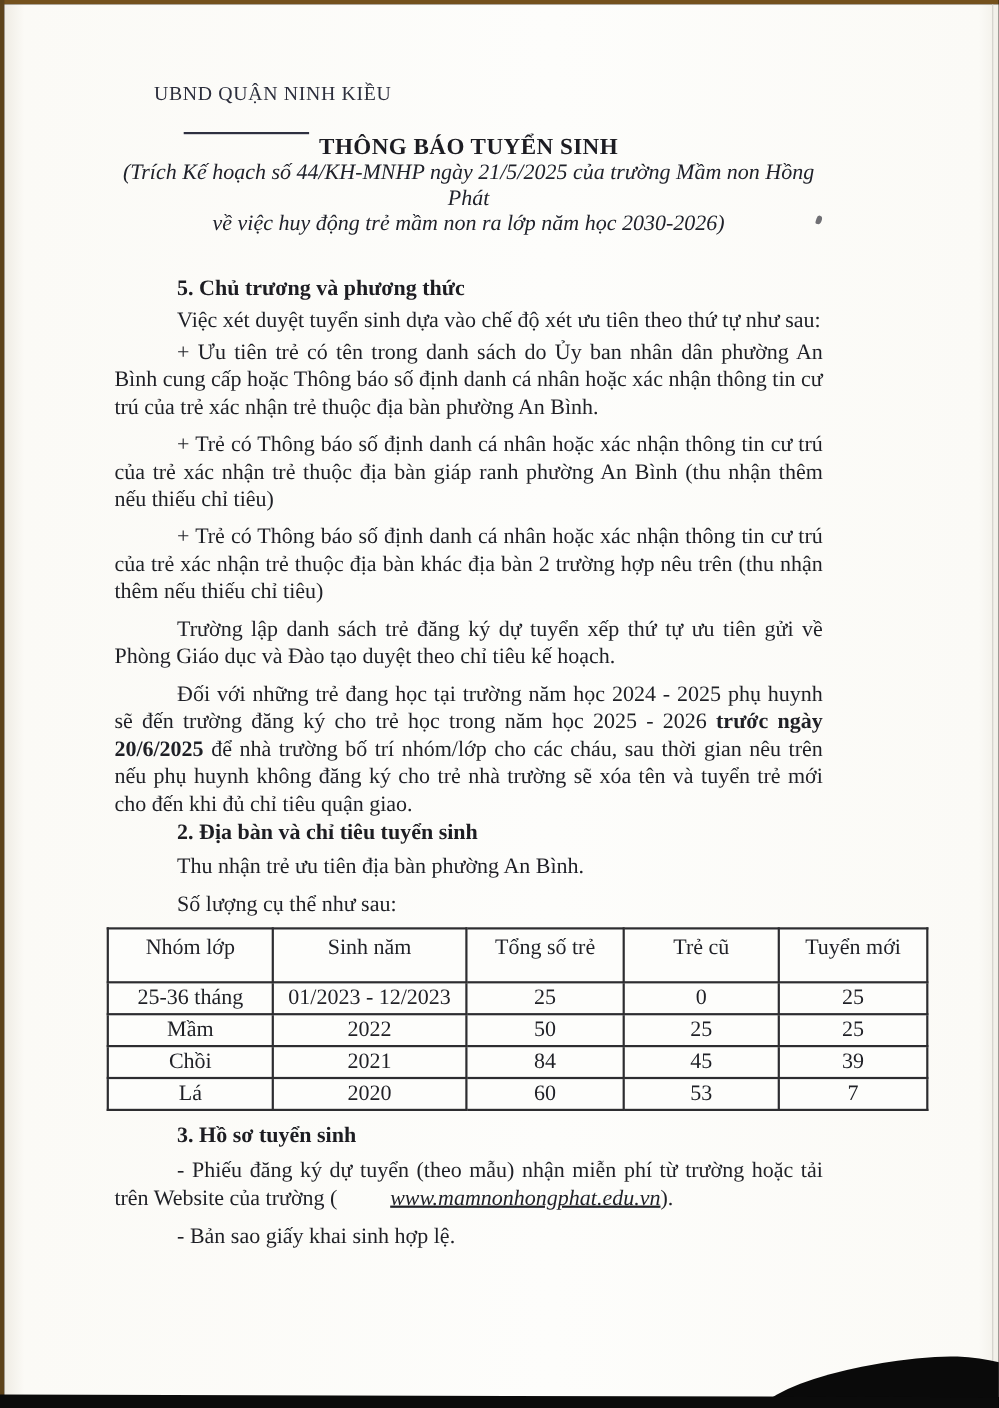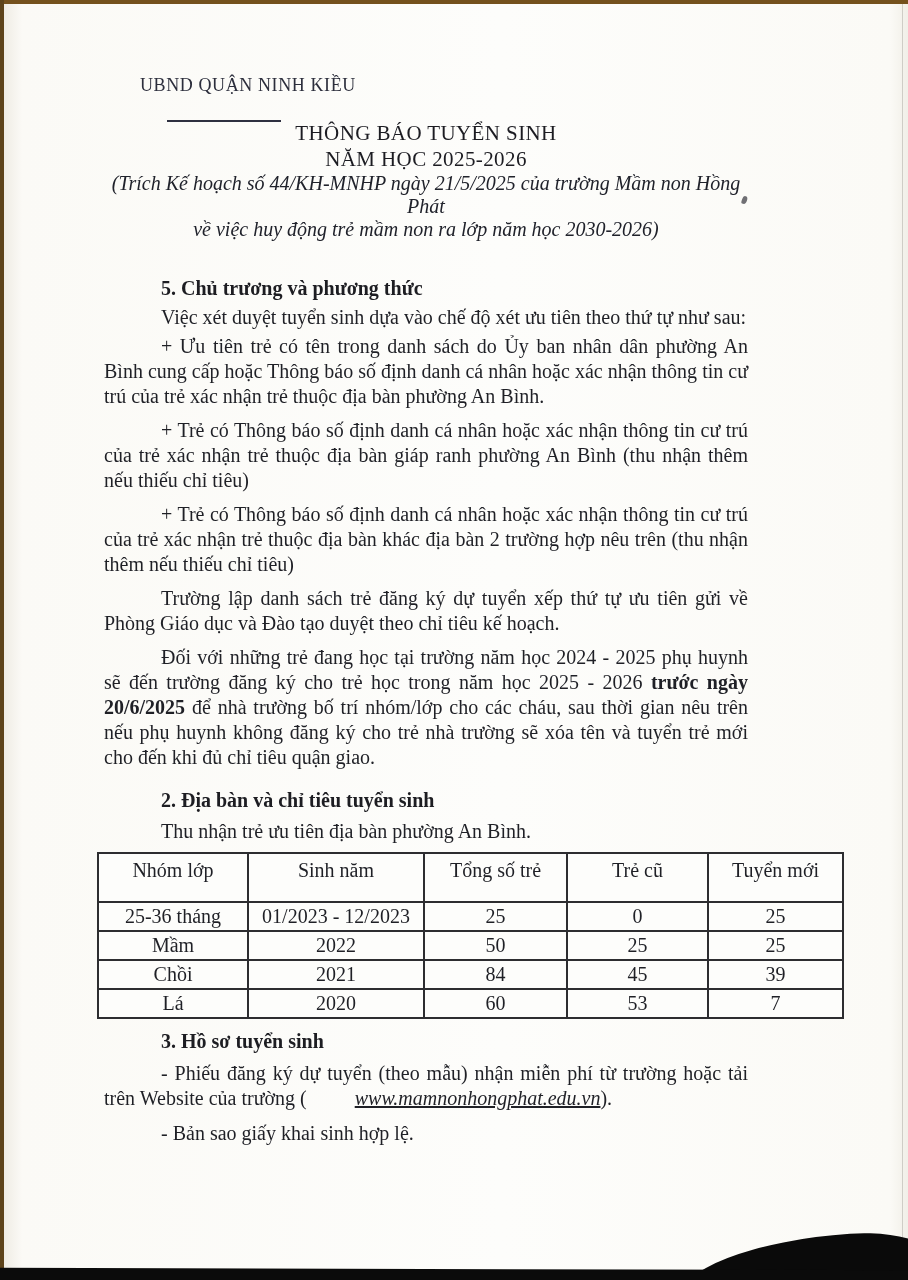--- a/index.html
+++ b/index.html
@@ -35,27 +35,27 @@
 
   
   .content { position:absolute; left:0; top:0; width:780px; padding:70px 36px 0 100px; }
 
   .org-block { line-height:22px; }
   .org-line1 { font-size:18px; letter-spacing:.6px; color:#2c2e3c; margin-left:36px; }
   .org-line2 { font-size:19px; font-weight:bold; letter-spacing:.6px; color:#262833; margin-left:21px; line-height:25px; }
   .org-underline { position:absolute; left:163px; top:116px; width:114px; height:2px; background:#2e3040; }
 
   .title-block { text-align:center; margin-top:24px; }
-  .title-line { font-size:21px; font-weight:normal; line-height:26px; letter-spacing:.4px; color:#1c1c22; }
+  .title-line { font-size:21px; font-weight:bold; line-height:26px; letter-spacing:.4px; color:#1c1c22; }
   .subtitle-line { font-size:20px; font-style:italic; line-height:23px; color:#20222b; }
 
   .sec-heading { font-size:20px; font-weight:bold; line-height:26px; text-indent:57px; color:#1d1d22; }
   .para { font-size:20px; line-height:25px; text-align:justify; text-indent:57px; color:#1f2026; }
   .mt8 { margin-top:4px; } .mt9 { margin-top:9px; } .mt6 { margin-top:6px; }
-  .mt34 { margin-top:34px; } .mt0 { margin-top:17px; } .mt7 { margin-top:7px; } .mt10 { margin-top:10px; }
+  .mt34 { margin-top:34px; } .mt0 { margin-top:0; } .mt7 { margin-top:7px; } .mt10 { margin-top:10px; }
   .bold-inline { font-weight:bold; }
   .doc-link { font-style:italic; text-decoration:underline; color:#1f2026;margin-left:48px; }
 
   table.enroll {
     border-collapse:collapse; table-layout:fixed;
     width:745px; margin-left:-7px; margin-top:8px;
     font-size:20px; color:#1f2026;
   }
   table.enroll th, table.enroll td { border:2px solid #2d2d30; background:#fdfdfb; }
   table.enroll th { font-weight:normal; height:49px; vertical-align:top; padding-top:5px; font-size:20px; }
@@ -73,35 +73,35 @@
 
   <div class="content">
 
     <div class="org-block">
       <div class="org-line1">UBND QUẬN NINH KIỀU</div>
     </div>
     <div class="org-underline"></div>
 
     <div class="title-block">
       <div class="title-line">THÔNG BÁO TUYỂN SINH</div>
-      <div class="title-line">NĂM HỌC 2025-2026</div>
       <div class="subtitle-line">(Trích Kế hoạch số 44/KH-MNHP ngày 21/5/2025 của trường Mầm non Hồng Phát</div>
       <div class="subtitle-line">về việc huy động trẻ mầm non ra lớp năm học 2030-2026)</div>
     </div>
 
     <div class="sec-heading mt34">5. Chủ trương và phương thức</div>
     <div class="para mt8">Việc xét duyệt tuyển sinh dựa vào chế độ xét ưu tiên theo thứ tự như sau:</div>
     <div class="para mt8">+ Ưu tiên trẻ có tên trong danh sách do Ủy ban nhân dân phường An Bình cung cấp hoặc Thông báo số định danh cá nhân hoặc xác nhận thông tin cư trú của trẻ xác nhận trẻ thuộc địa bàn phường An Bình.</div>
     <div class="para mt9">+ Trẻ có Thông báo số định danh cá nhân hoặc xác nhận thông tin cư trú của trẻ xác nhận trẻ thuộc địa bàn giáp ranh phường An Bình (thu nhận thêm nếu thiếu chỉ tiêu)</div>
     <div class="para mt9">+ Trẻ có Thông báo số định danh cá nhân hoặc xác nhận thông tin cư trú của trẻ xác nhận trẻ thuộc địa bàn khác địa bàn 2 trường hợp nêu trên (thu nhận thêm nếu thiếu chỉ tiêu)</div>
     <div class="para mt9">Trường lập danh sách trẻ đăng ký dự tuyển xếp thứ tự ưu tiên gửi về Phòng Giáo dục và Đào tạo duyệt theo chỉ tiêu kế hoạch.</div>
     <div class="para mt9"><span>Đối với những trẻ đang học tại trường năm học 2024 - 2025 phụ huynh sẽ đến trường đăng ký cho trẻ học trong năm học 2025 - 2026 </span><span class="bold-inline">trước ngày 20/6/2025</span><span> để nhà trường bố trí nhóm/lớp cho các cháu, sau thời gian nêu trên nếu phụ huynh không đăng ký cho trẻ nhà trường sẽ xóa tên và tuyển trẻ mới cho đến khi đủ chỉ tiêu quận giao.</span></div>
 
     <div class="sec-heading mt0">2. Địa bàn và chỉ tiêu tuyển sinh</div>
     <div class="para mt6">Thu nhận trẻ ưu tiên địa bàn phường An Bình.</div>
+    <div class="para mt9">Số lượng cụ thể như sau:</div>
 
     <table class="enroll">
       <colgroup>
         <col style="width:150px">
           <col style="width:176px">
           <col style="width:143px">
           <col style="width:141px">
           <col style="width:135px">
       </colgroup>
       <thead>

